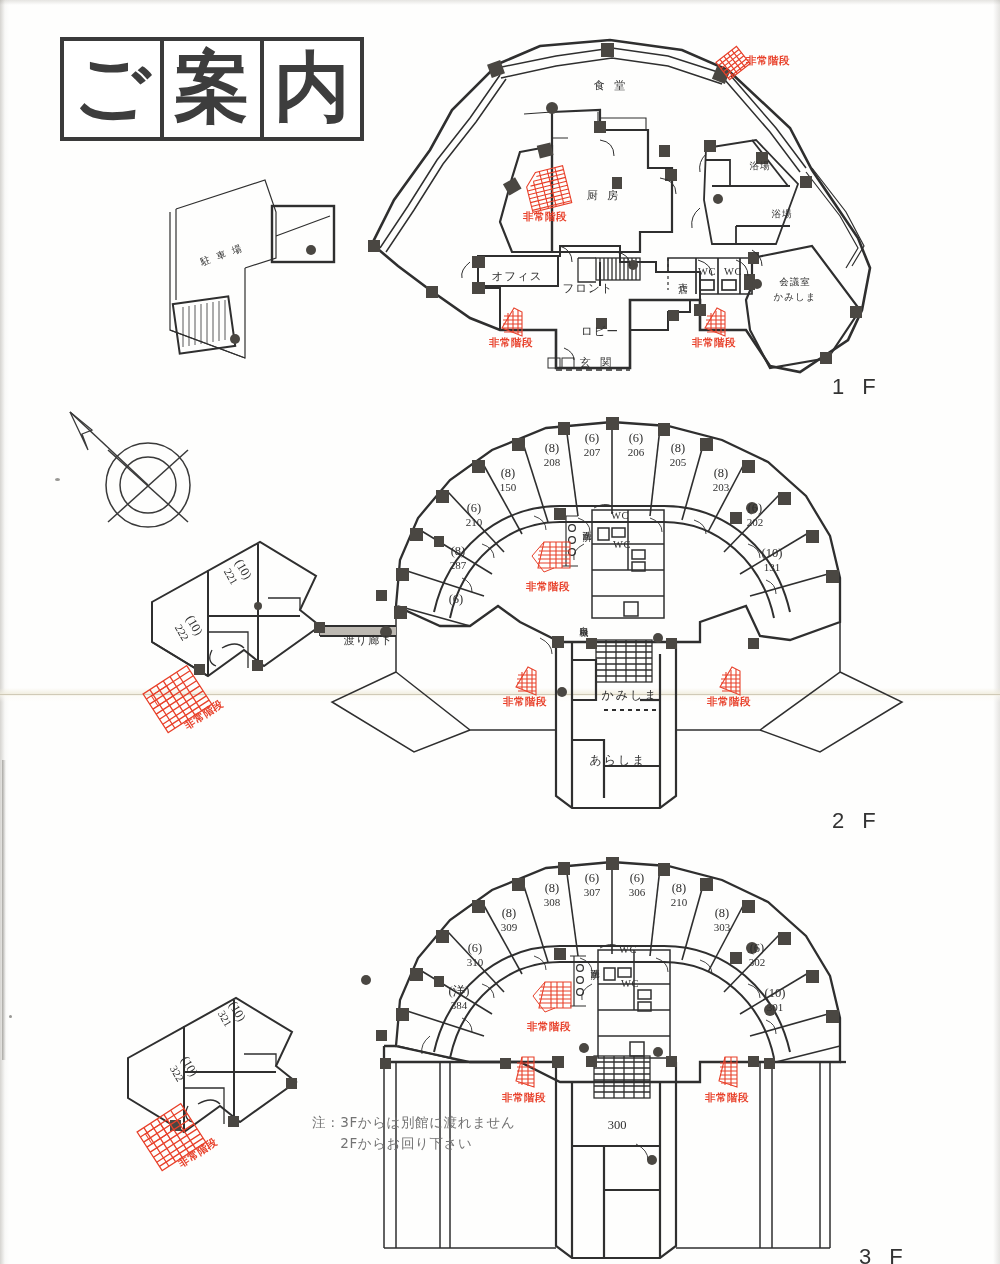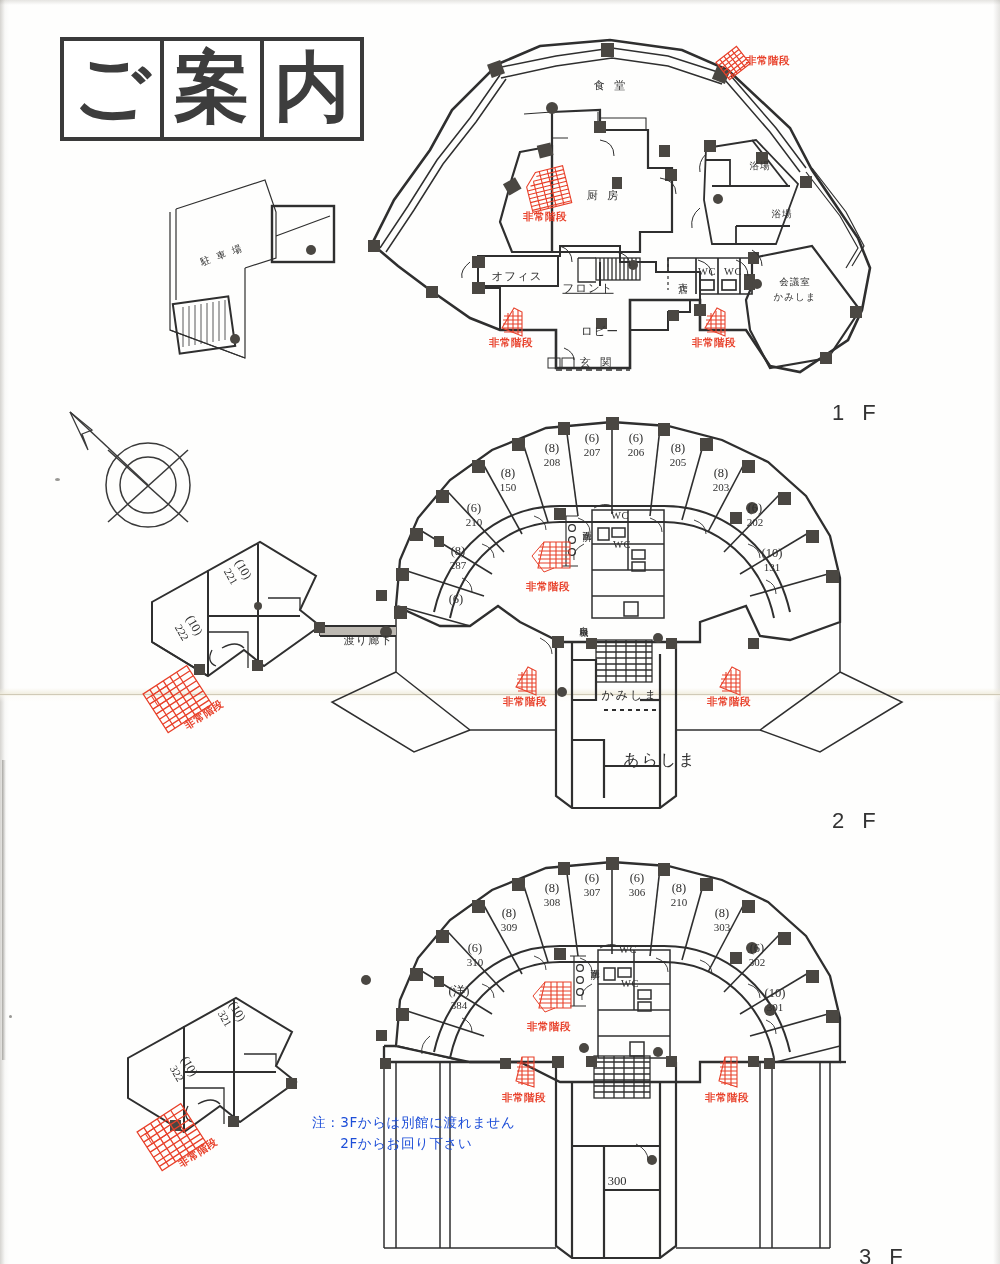--- a/index.html
+++ b/index.html
@@ -148,21 +148,21 @@
     font-family: "Liberation Sans", sans-serif;
     font-size: 22px;
     letter-spacing: 6px;
     color: #333;
   }
 
   .note-text {
     position: absolute;
     font-size: 13.5px;
     line-height: 1.55;
-    color: #1d4ed8;
+    color: #737373;
     letter-spacing: .6px;
     white-space: pre;
   }
 </style>
 </head>
 <body>
 
 <div id="paper">
   <div class="scan-edge-top"></div>
   <div class="scan-edge-left"></div>
@@ -336,21 +336,21 @@
     <g stroke-width="1.4" stroke-dasharray="6 4">
       <path d="M556 370 L630 370"></path>
     </g>
   </g>
 </svg>
 </div>
 
 <div class="lbl jp center" style="left:611px;top:86px;">食 堂</div>
 <div class="lbl jp center" style="left:604px;top:196px;">厨 房</div>
 <div class="lbl jp center" style="left:517px;top:276px;font-size:11.5px;letter-spacing:1px;">オフィス</div>
-<div class="lbl jp center" style="left:588px;top:288px;font-size:11.5px;letter-spacing:1px;text-decoration:underline;">フロント</div>
+<div class="lbl jp center" style="left:588px;top:288px;font-size:11.5px;letter-spacing:1px;">フロント</div>
 <div class="lbl jp center" style="left:600px;top:331px;font-size:11.5px;letter-spacing:1px;">ロビー</div>
 <div class="lbl jp center" style="left:597px;top:363px;">玄 関</div>
 <div class="lbl center sm" style="left:683px;top:276px;writing-mode:vertical-rl;letter-spacing:1px;">売店</div>
 <div class="lbl wc center" style="left:707px;top:272px;">WC</div>
 <div class="lbl wc center" style="left:733px;top:272px;">WC</div>
 <div class="lbl center sm" style="left:760px;top:166px;letter-spacing:1px;">浴場</div>
 <div class="lbl center sm" style="left:782px;top:214px;letter-spacing:1px;">浴場</div>
 <div class="lbl center sm" style="left:795px;top:282px;letter-spacing:1px;text-align:center;">会議室</div>
 <div class="lbl center sm" style="left:795px;top:297px;letter-spacing:1px;">かみしま</div>
 <div class="lbl center sm" style="left:222px;top:255px;transform:translate(-50%,-50%) rotate(-20deg);letter-spacing:2px;">駐 車 場</div>
@@ -392,21 +392,21 @@
   <svg width="30" height="34" viewBox="0 0 30 34">
     <g stroke="#e8402a" fill="none" stroke-width="1.1">
       <path d="M16 2 L24 6 L24 30 L4 22 Z"></path>
       <path d="M6 10 L24 10 M5 14 L24 14 M5 18 L24 18 M5 22 L24 22 M6 26 L24 26"></path>
       <path d="M10 7 L10 24 M15 5 L15 26 M20 4 L20 28"></path>
     </g>
   </svg>
   <div class="cap" style="left:-9px;top:30px;">非常階段</div>
 </div>
 
-<div class="floor-tag" style="left:832px;top:400px;">1 F</div>
+<div class="floor-tag" style="left:832px;top:374px;">1 F</div>
 
 <div class="plan" style="left:0px;top:410px;">
 <svg width="1000" height="400" viewBox="0 0 1000 400">
   <g fill="none" stroke="#2f2f2f">
 
     <g stroke-width="2.3">
       <path d="M612 12 L668 16 L722 30 L768 52 L806 86 L830 126 L840 168 L840 212
                L790 230 L760 226 L746 196 L700 212 L700 232
                L600 232 L560 232 L520 212 L498 196 L470 216 L440 216 L396 196
                L400 150 L418 108 L450 70 L492 40 L546 18 Z"></path>
@@ -600,21 +600,21 @@
 <div class="room-lbl" style="left:188px;top:629px;transform:translate(-50%,-50%) rotate(60deg);">
   <span class="cap">(10)</span>
   <span class="num">222</span>
 </div>
 
 <div class="lbl wc center" style="left:620px;top:516px;">WC</div>
 <div class="lbl wc center" style="left:622px;top:545px;">WC</div>
 <div class="vlabel" style="left:581px;top:524px;font-size:9px;">洗面所</div>
 <div class="vlabel" style="left:578px;top:619px;font-size:9px;">自販機</div>
 <div class="lbl center" style="left:630px;top:695px;font-size:12px;letter-spacing:2px;">かみしま</div>
-<div class="lbl center" style="left:660px;top:760px;font-size:16px;letter-spacing:2px;">あらしま</div>
+<div class="lbl center" style="left:618px;top:760px;font-size:12px;letter-spacing:2px;">あらしま</div>
 <div class="lbl center" style="left:368px;top:641px;font-size:11px;letter-spacing:1px;">渡り廊下</div>
 
 <div class="estair" style="left:528px;top:538px;">
   <svg width="46" height="40" viewBox="0 0 46 40">
     <g stroke="#e8402a" fill="none" stroke-width="1.1">
       <path d="M16 4 L42 4 L42 30 L10 30 Z"></path>
       <path d="M12 9 L42 9 M11 13 L42 13 M10 17 L42 17 M10 21 L42 21 M10 25 L42 25"></path>
       <path d="M22 4 L22 30 M28 4 L28 30 M34 4 L34 30"></path>
       <path d="M16 4 L4 18 L16 34 L26 30" stroke-width="1"></path>
     </g>
@@ -829,21 +829,21 @@
   <span class="num">309</span>
 </div>
 <div class="room-lbl" style="left:475px;top:955px;">
   <span class="cap">(6)</span>
   <span class="num">310</span>
 </div>
 <div class="room-lbl" style="left:459px;top:998px;">
   <span class="cap">(洋)</span>
   <span class="num">384</span>
 </div>
-<div class="room-lbl" style="left:617px;top:1181px;text-align:center;">
+<div class="room-lbl" style="left:617px;top:1125px;text-align:center;">
   <span class="num" style="font-size:12.5px;">300</span>
 </div>
 <div class="room-lbl" style="left:231px;top:1015px;transform:translate(-50%,-50%) rotate(60deg);">
   <span class="cap">(10)</span>
   <span class="num">321</span>
 </div>
 <div class="room-lbl" style="left:183px;top:1070px;transform:translate(-50%,-50%) rotate(60deg);">
   <span class="cap">(10)</span>
   <span class="num">322</span>
 </div>

